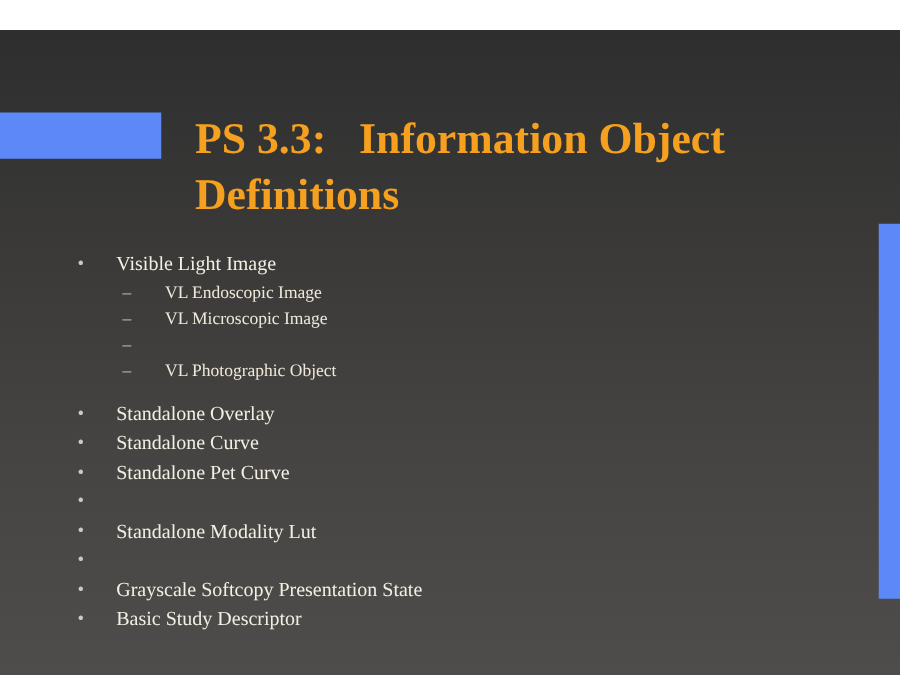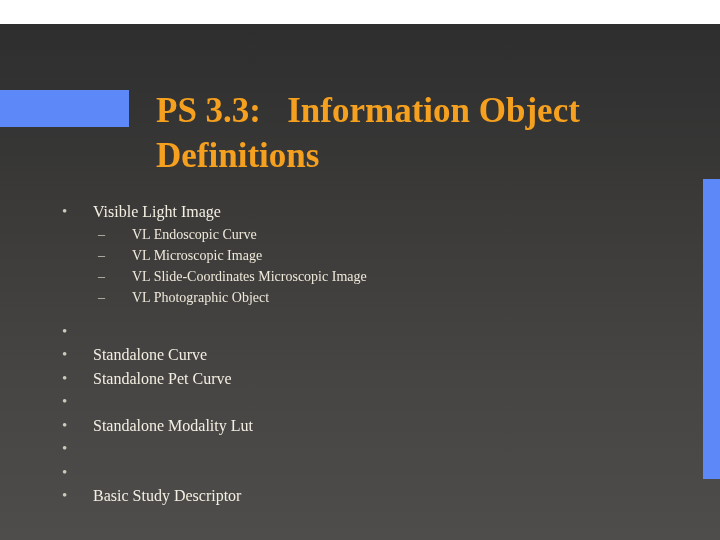--- a/index.html
+++ b/index.html
@@ -124,37 +124,37 @@
   <div class="title">PS 3.3:   Information Object
 Definitions</div>
 
   <div class="body-area" id="body-area">
       <div class="lvl1">
         <span class="bullet">•</span>
         <span class="lbl">Visible Light Image</span>
       </div>
       <div class="lvl2">
         <span class="dash">–</span>
-        <span class="lbl">VL Endoscopic Curve</span>
+        <span class="lbl">VL Endoscopic Image</span>
       </div>
       <div class="lvl2">
         <span class="dash">–</span>
         <span class="lbl">VL Microscopic Image</span>
       </div>
       <div class="lvl2">
         <span class="dash">–</span>
-        <span class="lbl">VL Slide-Coordinates Microscopic Image</span>
       </div>
       <div class="lvl2">
         <span class="dash">–</span>
         <span class="lbl">VL Photographic Object</span>
       </div>
       <div class="group-gap"></div>
       <div class="lvl1">
         <span class="bullet">•</span>
+        <span class="lbl">Standalone Overlay</span>
       </div>
       <div class="lvl1">
         <span class="bullet">•</span>
         <span class="lbl">Standalone Curve</span>
       </div>
       <div class="lvl1">
         <span class="bullet">•</span>
         <span class="lbl">Standalone Pet Curve</span>
       </div>
       <div class="lvl1">
@@ -162,20 +162,21 @@
       </div>
       <div class="lvl1">
         <span class="bullet">•</span>
         <span class="lbl">Standalone Modality Lut</span>
       </div>
       <div class="lvl1">
         <span class="bullet">•</span>
       </div>
       <div class="lvl1">
         <span class="bullet">•</span>
+        <span class="lbl">Grayscale Softcopy Presentation State</span>
       </div>
       <div class="lvl1">
         <span class="bullet">•</span>
         <span class="lbl">Basic Study Descriptor</span>
       </div>
     </div>
 
 </div>
 
 </body></html>

